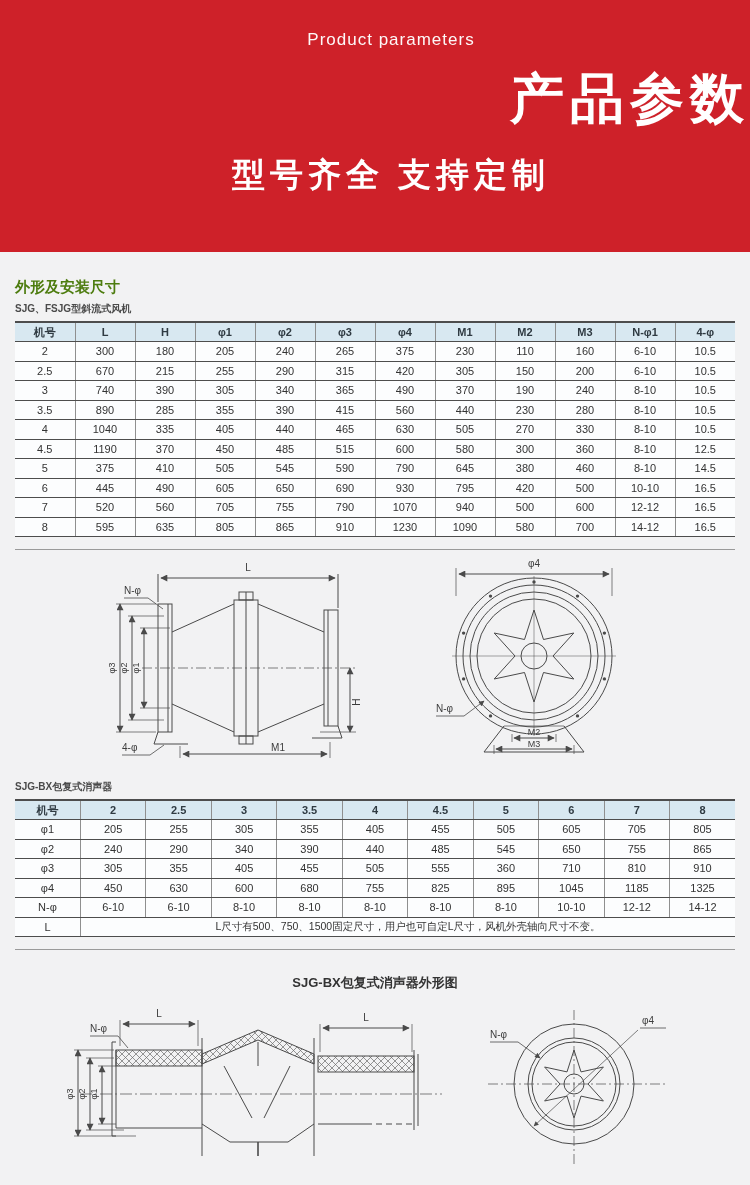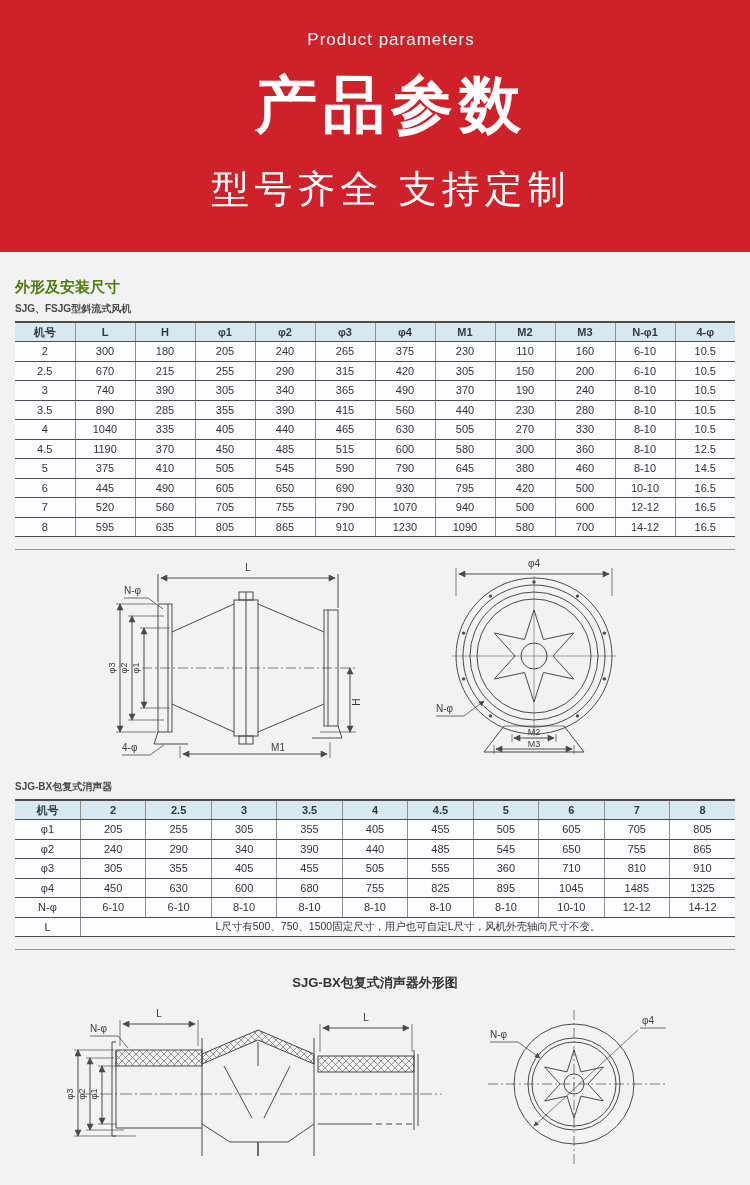--- a/index.html
+++ b/index.html
@@ -9,22 +9,22 @@
     background: #f2f2f3;
     font-family: "Liberation Sans", "DejaVu Sans", sans-serif;
     color: #333;
   }
   
   .banner {
     height: 252px; background: #ce2129; color: #fff;
     text-align: center; padding-top: 30px; padding-left: 32px;
   }
   .banner .eyebrow { font-size: 17px; font-weight: 400; letter-spacing: 1px; opacity: .97; }
-  .banner .title   { font-size: 62px; font-weight: bold; letter-spacing: 6px; margin-top: 13px; }
-  .banner .subtitle{ font-size: 38px; font-weight: 400; letter-spacing: 5px; margin-top: 17px; }
+  .banner .title   { font-size: 54px; font-weight: bold; letter-spacing: 6px; margin-top: 13px; text-align: right; }
+  .banner .subtitle{ font-size: 33px; font-weight: 700; letter-spacing: 5px; margin-top: 17px; }
 
   
   .content { padding: 0 15px; }
   .sec-heading { margin-top: 26px; font-size: 15px; font-weight: bold; color: #4d7c0f; }
   .sub-label   { margin-top: 5px; margin-bottom: 5px; font-size: 10px; color: #4a4a4a; font-weight: 600; }
 
   table.params {
     width: 100%; border-collapse: collapse; table-layout: fixed;
     font-size: 11px; text-align: center; color: #333;
     background: #fcfdfe;
@@ -410,21 +410,21 @@
           <tr>
             <td>φ4</td>
             <td>450</td>
             <td>630</td>
             <td>600</td>
             <td>680</td>
             <td>755</td>
             <td>825</td>
             <td>895</td>
             <td>1045</td>
-            <td>1485</td>
+            <td>1185</td>
             <td>1325</td>
           </tr>
           <tr>
             <td>N-φ</td>
             <td>6-10</td>
             <td>6-10</td>
             <td>8-10</td>
             <td>8-10</td>
             <td>8-10</td>
             <td>8-10</td>

